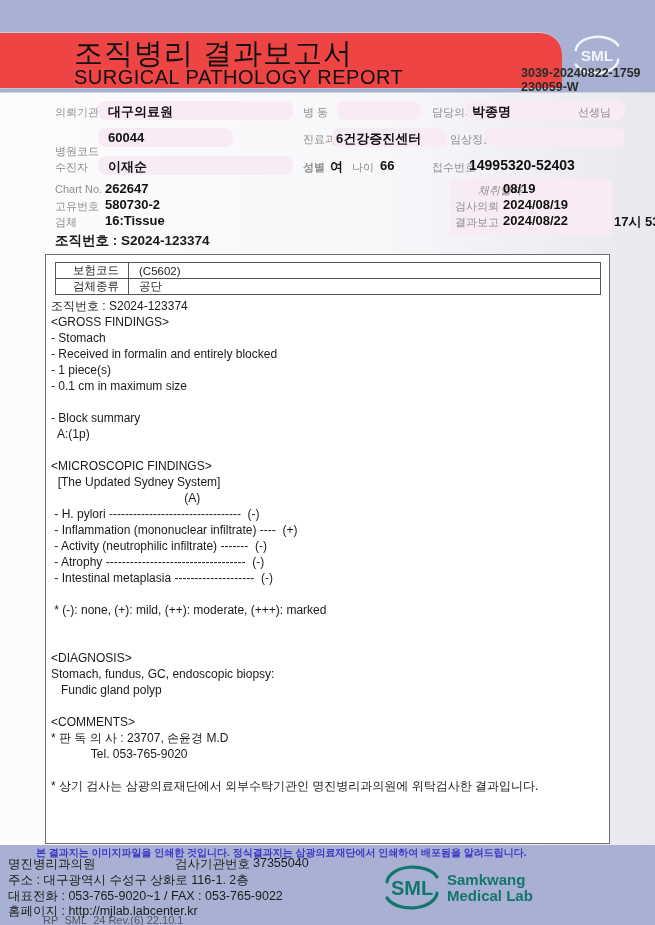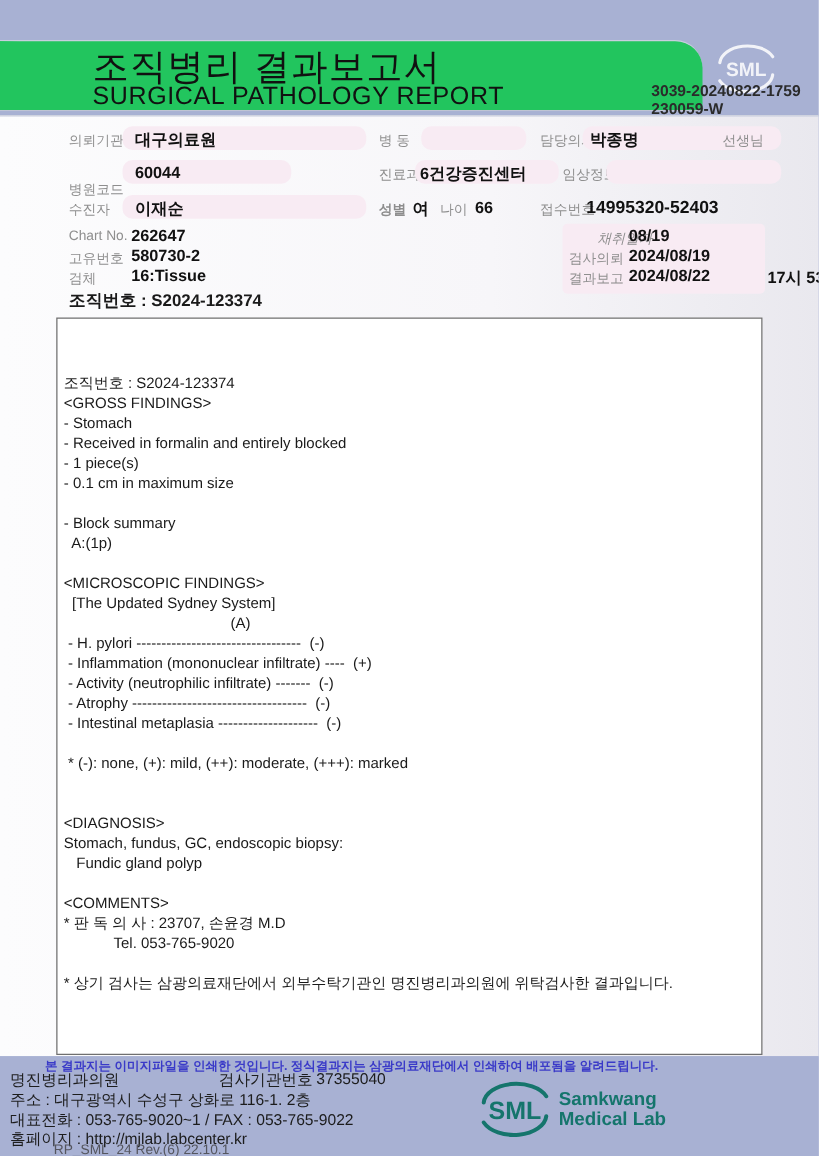--- a/index.html
+++ b/index.html
@@ -6,21 +6,21 @@
   html,body { width:655px; height:925px; }
   body {
     font-family:"Liberation Sans", sans-serif;
     position:relative; width:655px; height:925px;
     background:#a8b1d3; overflow:hidden; color:#1a1a1a;
   }
 
   
   .title-box {
     position:absolute; left:0; top:32px; width:562px; height:57px;
-    background:#22c55e; border-radius:0 22px 0 0;
+    background:#ef4444; border-radius:0 22px 0 0;
     border-top:1px solid #c9cede; border-bottom:1px solid #bfc4d4;
   }
   .title-ko { position:absolute; left:74px; top:1px; font-size:29px; font-weight:500; letter-spacing:1px; color:#111; }
   .title-en { position:absolute; left:74px; top:33px; font-size:20px; font-weight:400; letter-spacing:.5px; color:#111; }
   .report-nums { position:absolute; left:521px; top:66px; font-size:12.5px; font-weight:bold; color:#2b2b2b; line-height:14px; }
 
   
   .main-band {
     position:absolute; left:0; top:92px; width:655px; height:753px;
     background:linear-gradient(90deg,#fcfcfd 0%, #f7f6f9 60%, #e9e8ee 100%);
@@ -131,20 +131,32 @@
   <span class="val" style="left:503px; top:88px;">08/19</span>
   <span class="lbl" style="left:455px; top:106px;">검사의뢰</span>
   <span class="val" style="left:503px; top:104px;">2024/08/19</span>
   <span class="lbl" style="left:455px; top:122px;">결과보고</span>
   <span class="val" style="left:503px; top:120px;">2024/08/22</span>
   <span class="val" style="left:614px; top:120px;">17시 53분</span>
 
   <div class="tissue-line">조직번호 : S2024-123374</div>
 
   <div class="content-box">
+    <table class="code-table">
+      <tbody>
+          <tr>
+        <td class="c1">보험코드</td>
+        <td>(C5602)</td>
+      </tr>
+      <tr>
+        <td class="c1">검체종류</td>
+        <td>공단</td>
+      </tr>
+    </tbody>
+      </table>
     <div class="report-text">조직번호 : S2024-123374
 &lt;GROSS FINDINGS&gt;
 - Stomach
 - Received in formalin and entirely blocked
 - 1 piece(s)
 - 0.1 cm in maximum size
 
 - Block summary
   A:(1p)
 

